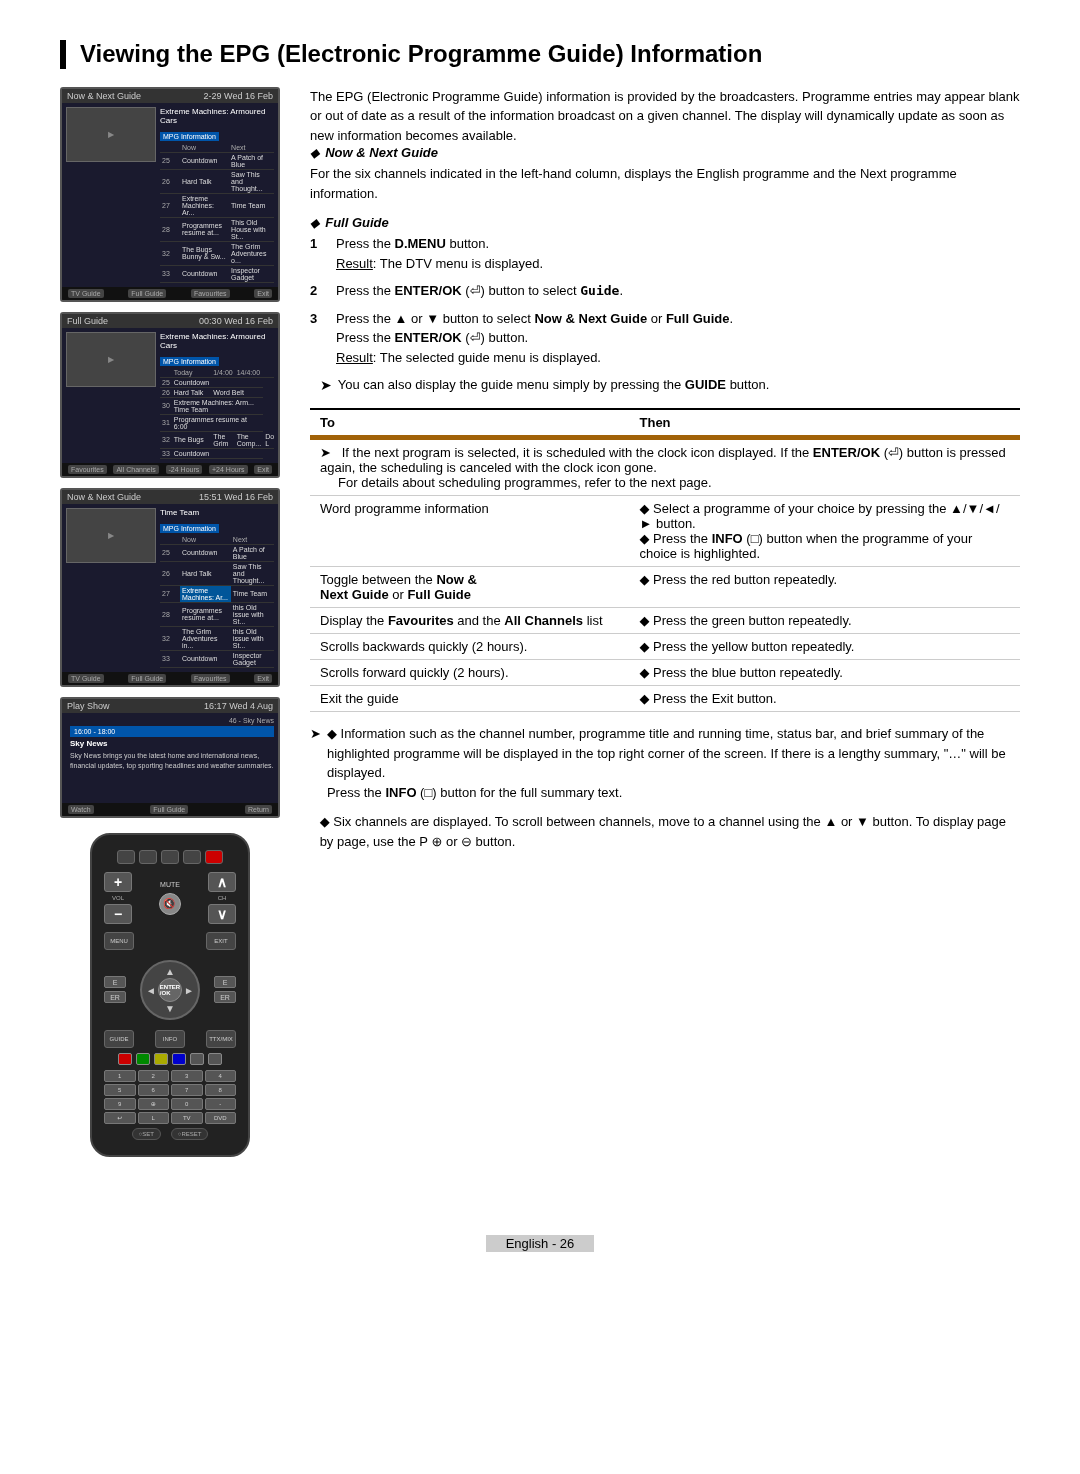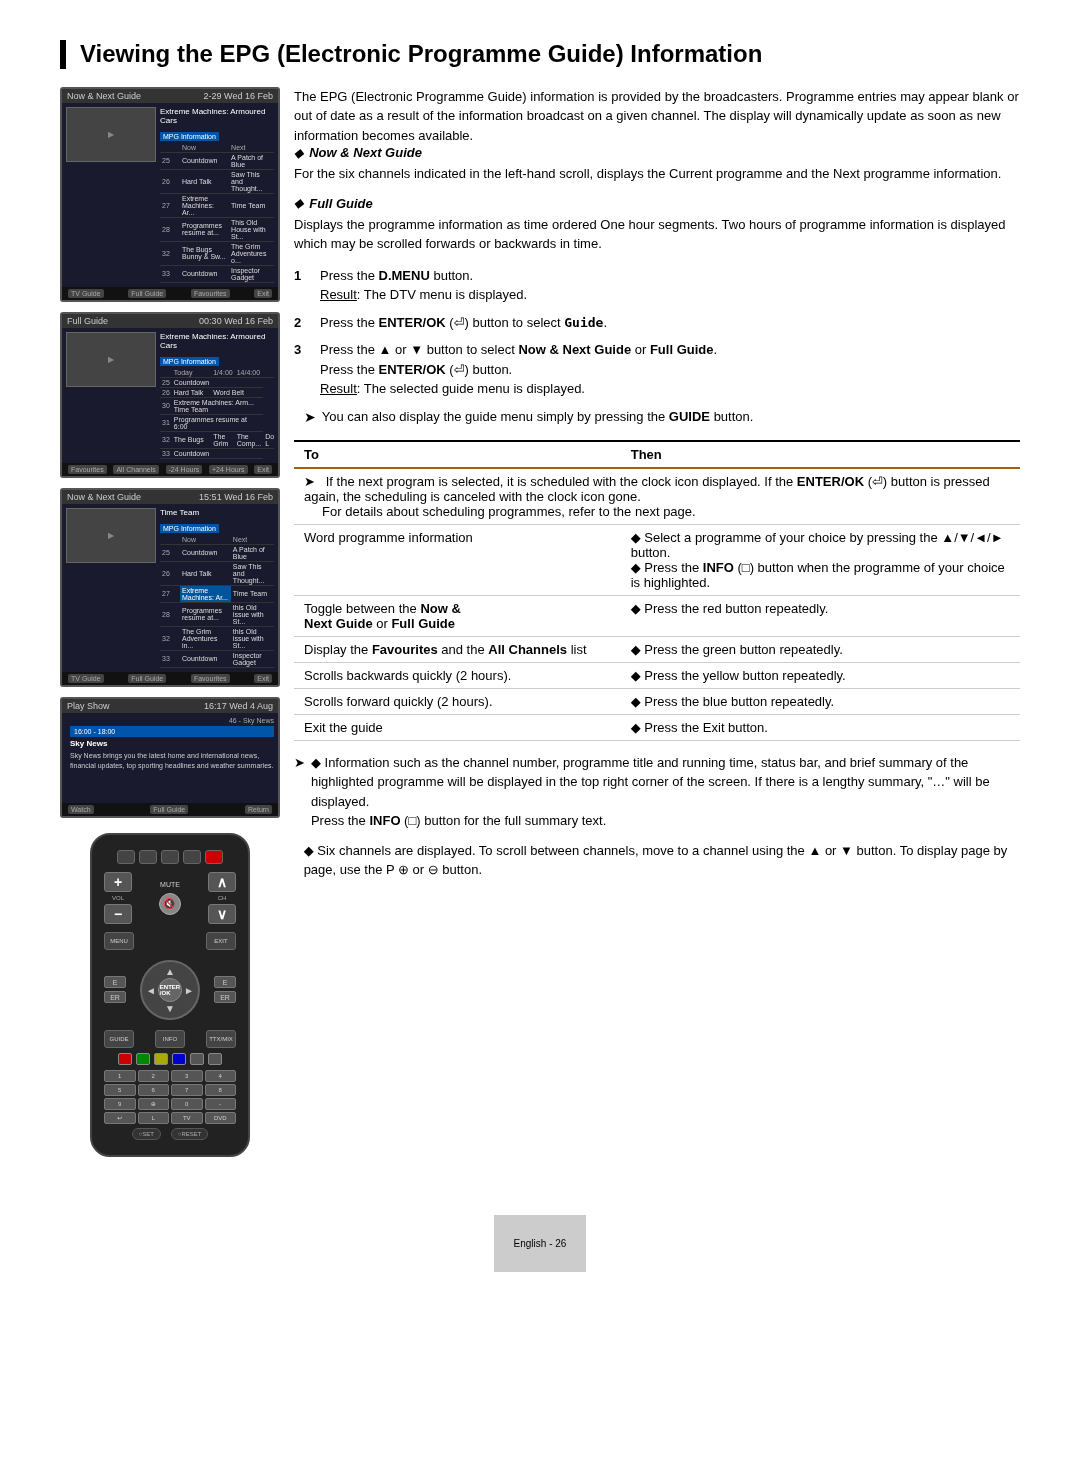--- a/index.html
+++ b/index.html
@@ -17,21 +17,21 @@
       font-size: 24px;
       font-weight: bold;
       border-left: 6px solid #000;
       padding-left: 14px;
       margin-bottom: 18px;
       line-height: 1.2;
     }
 
     .main-content {
       display: flex;
-      gap: 4px;
+      gap: 20px;
     }
 
     .left-col {
       width: 230px;
       flex-shrink: 0;
       display: flex;
       flex-direction: column;
       gap: 10px;
     }
 
@@ -373,21 +373,21 @@
 
     .table-section {
       width: 100%;
       border-collapse: collapse;
       margin: 12px 0;
       font-size: 13px;
     }
 
     .table-section th {
       font-weight: bold;
-      border-bottom: 2px solid #a16207;
+      border-bottom: 5px solid #a16207;
       border-top: 2px solid #000;
       padding: 5px 10px;
       text-align: left;
     }
 
     .table-section td {
       padding: 5px 10px;
       vertical-align: top;
       border-bottom: 1px solid #ccc;
     }
@@ -399,25 +399,25 @@
     .bottom-note {
       display: flex;
       gap: 6px;
       margin-top: 10px;
       font-size: 13px;
       line-height: 1.5;
     }
 
     .page-footer {
       text-align: center;
-      margin-top: 28px;
-      padding: 23px 20px;
+      margin-top: 48px;
+      padding: 1px 20px;
       background: #ccc;
       display: inline-block;
-      font-size: 10px;
+      font-size: 13px;
     }
 
     .footer-wrap {
       display: flex;
       justify-content: center;
       margin-top: 30px;
     }
 
     code {
       font-family: monospace;
@@ -731,27 +731,26 @@
   </div>
 
   <div class="right-col">
 
     <p class="intro-text">The EPG (Electronic Programme Guide) information is provided by the broadcasters. Programme entries may appear blank or out of date as a result of the information broadcast on a given channel. The display will dynamically update as soon as new information becomes available.</p>
 
     <div class="section-title">
       <span class="diamond">◆</span>
       <em>Now &amp; Next Guide</em>
     </div>
-    <p class="section-body">For the six channels indicated in the left-hand scroll, displays the Current programme and the Next programme information.</p>
+    <p class="section-body">For the six channels indicated in the left-hand column, displays the English programme and the Next programme information.</p>
 
     <div class="section-title">
       <span class="diamond">◆</span>
       <em>Full Guide</em>
     </div>
-    <p class="section-body">Displays the programme information as time ordered One hour segments. Two hours of programme information is displayed which may be scrolled forwards or backwards in time.</p>
 
     <div class="step">
       <span class="step-num">1</span>
       <div class="step-content">
         Press the <strong>D.MENU</strong> button.<br>
         <span class="result-text">Result</span>: The DTV menu is displayed.
       </div>
     </div>
 
     <div class="step">

